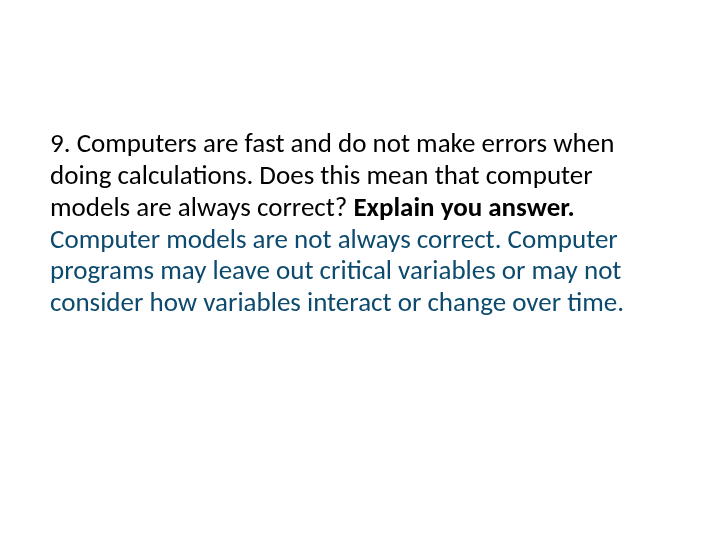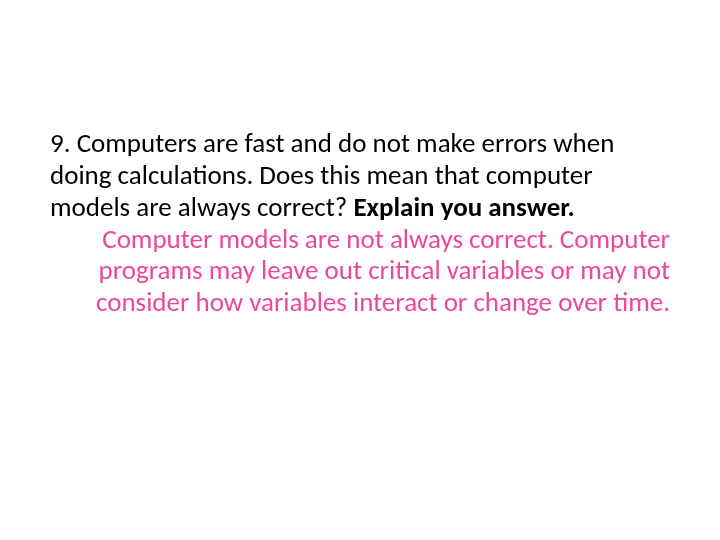--- a/index.html
+++ b/index.html
@@ -20,22 +20,21 @@
     line-height: 1.18;
     color: #000000;
   }
   .question {
     color: #000000;
   }
   .bold {
     font-weight: bold;
   }
   .answer {
-    color: #ec4899;
-    text-align: right;
+    color: #0c4a6e;
   }
 </style>
 </head>
 <body>
 
 <div class="slide">
   <div class="question">
     <span>9.</span>
     <span>Computers are fast and do not make errors when doing calculations.  Does this mean that computer models are always correct?  </span><span class="bold">Explain you answer.</span>
   </div>

